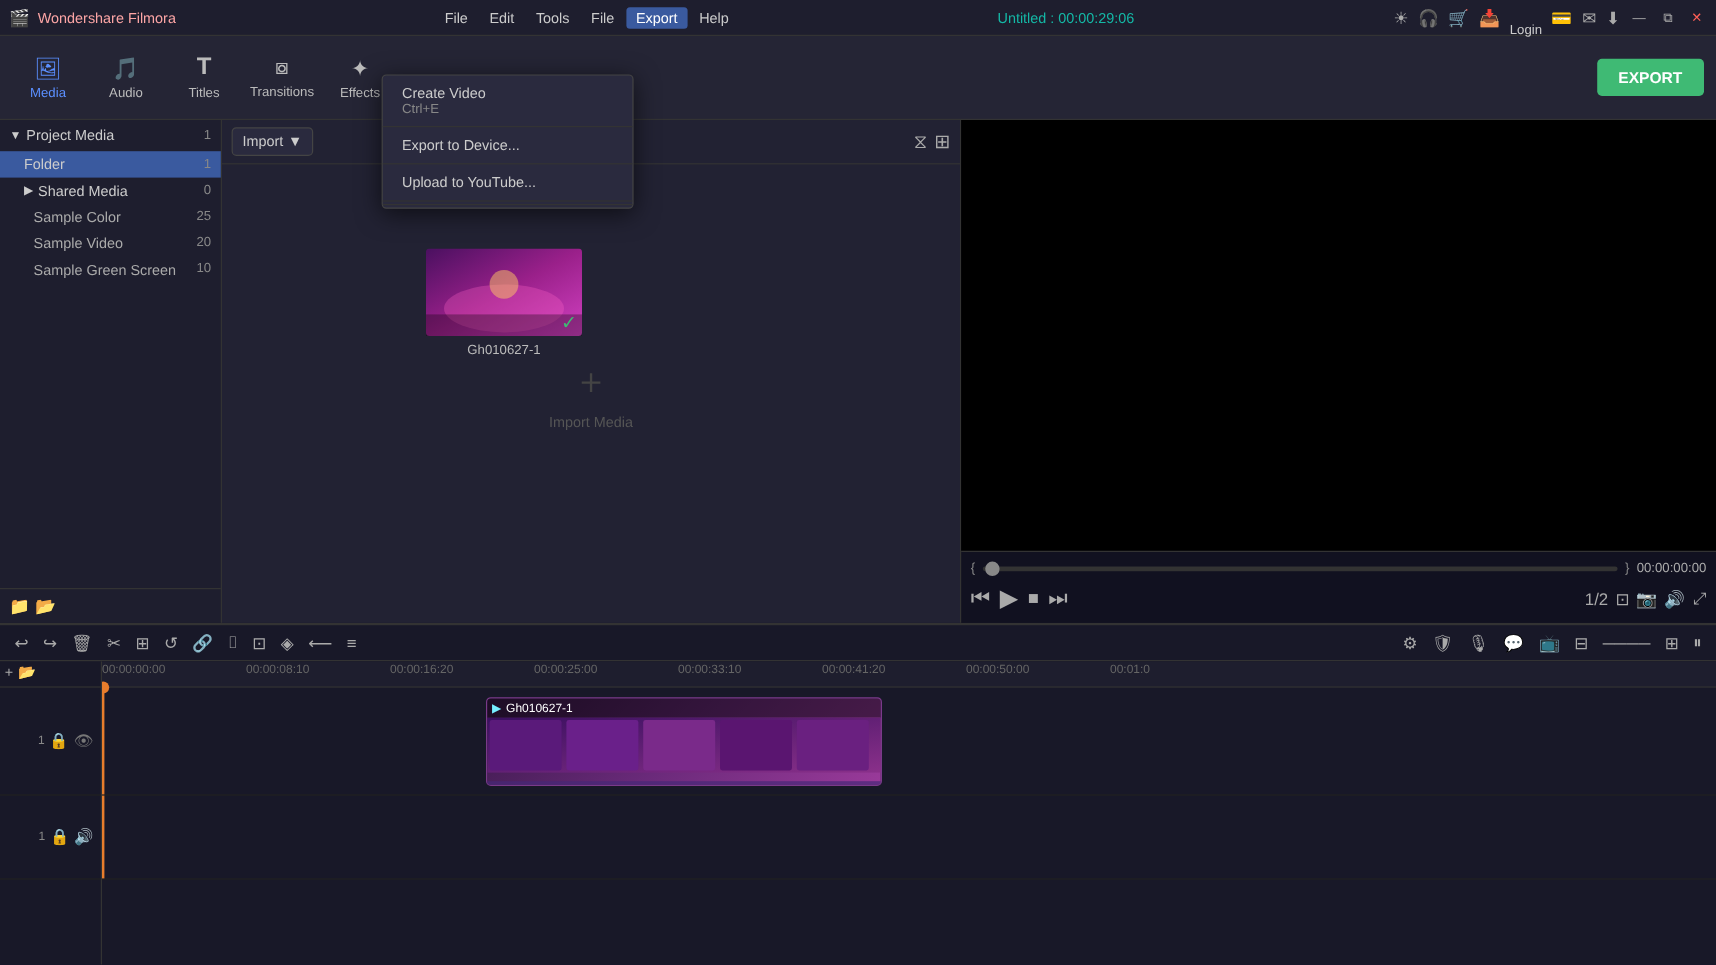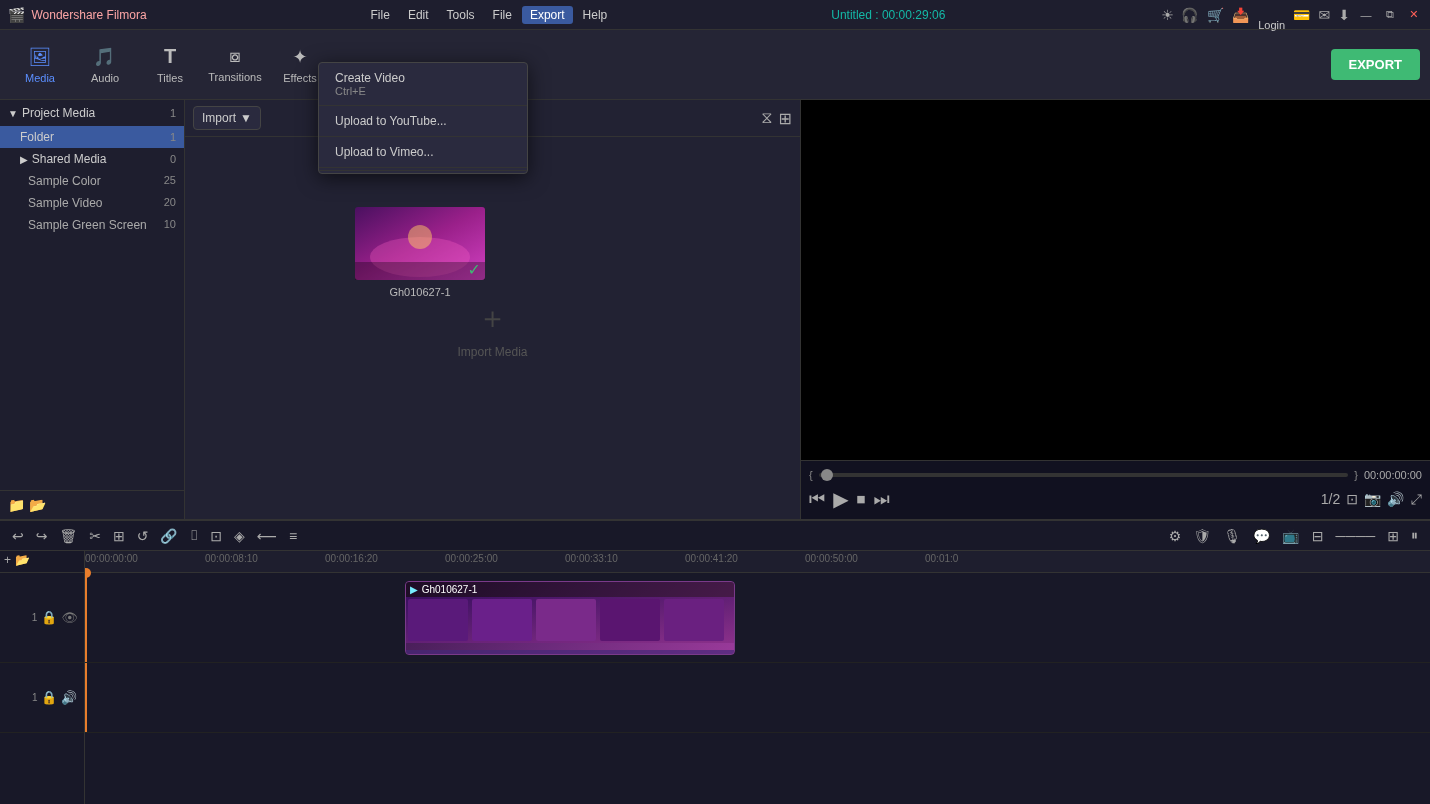--- a/index.html
+++ b/index.html
@@ -183,24 +183,24 @@
   <div style="flex:1;"></div>
   <button id="export-btn">EXPORT</button>
 </div>
 
 <div id="export-menu">
   <div class="export-item">
     <span>Create Video</span>
     <span class="shortcut">Ctrl+E</span>
   </div>
   <div class="export-item">
+    <span>Export to Device...</span>
+  </div>
+  <div class="export-item">
     <span>Upload to YouTube...</span>
-  </div>
-  <div class="export-item">
-    <span>Upload to Vimeo...</span>
   </div>
   <div class="export-divider"></div>
 </div>
 
 <div id="main">
 
   <div id="left-panel">
     <div id="project-media-header">
       <div style="display:flex;align-items:center;gap:4px;">
         <span style="font-size:10px;">▼</span>

